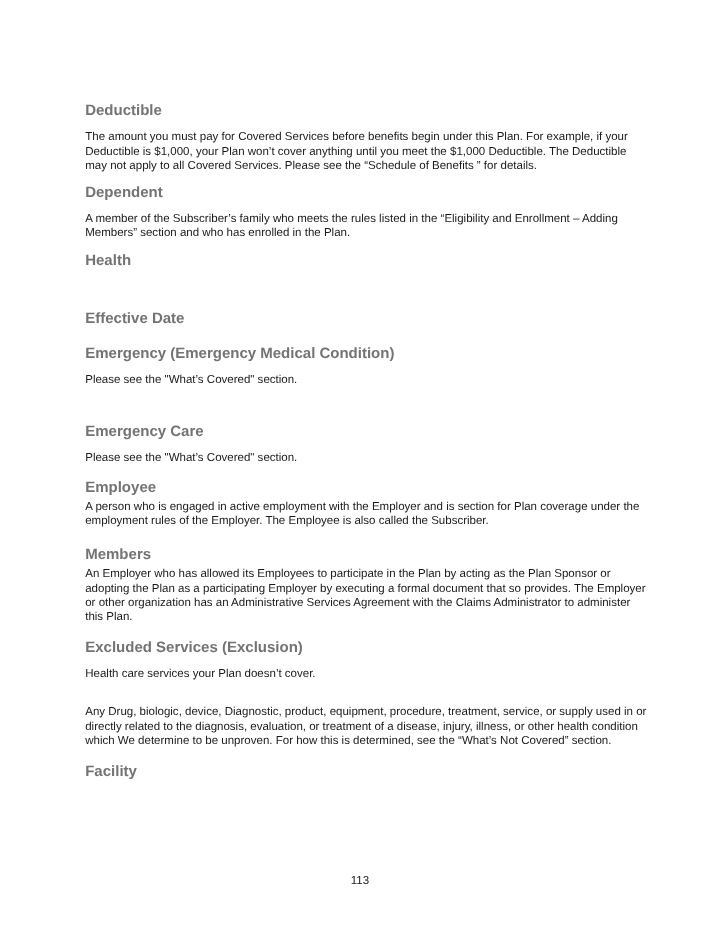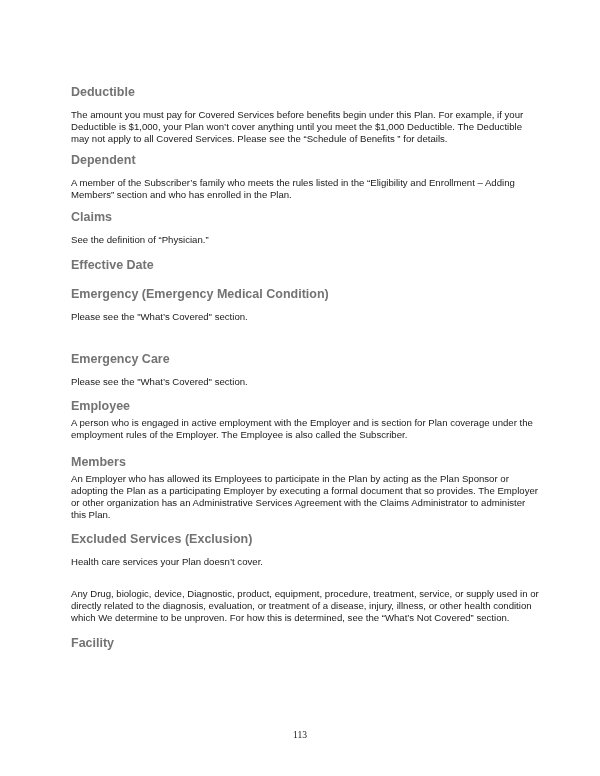--- a/index.html
+++ b/index.html
@@ -3,40 +3,39 @@
 <meta charset="utf-8">
 <style>
   html, body { margin: 0; padding: 0; background: #ffffff; }
   body { width: 600px; height: 776px; position: relative; overflow: hidden;
          font-family: "Liberation Sans", sans-serif; color: #111; }
   .page { position: absolute; left: 71px; top: 0; width: 470px; }
   .entry { position: absolute; left: 0; width: 470px; }
   .term { font-weight: bold; font-size: 12.5px; line-height: 15px; margin: 0; color: #737373; }
   .def { font-size: 9.6px; line-height: 12px; margin: 0; color: #1a1a1a; }
   .page-number { position: absolute; top: 729px; left: 0; width: 600px; text-align: center;
-                 font-size: 9.6px; color: #1a1a1a; font-family: Liberation Serif, serif; }
+                 font-size: 9.6px; color: #1a1a1a; }
 </style>
 </head>
 <body>
 
 <div class="page">
 
   <div class="entry" style="top:85px">
     <p class="term">Deductible</p>
     <p class="def" style="margin-top:9px">The amount you must pay for Covered Services before benefits begin under this Plan.  For example, if your Deductible is $1,000, your Plan won’t cover anything until you meet the $1,000 Deductible.  The Deductible may not apply to all Covered Services.  Please see the “Schedule of Benefits ” for details.</p>
   </div>
 
   <div class="entry" style="top:153px">
     <p class="term">Dependent</p>
     <p class="def" style="margin-top:9px">A member of the Subscriber’s family who meets the rules listed in the “Eligibility and Enrollment – Adding Members” section and who has enrolled in the Plan.</p>
   </div>
 
   <div class="entry" style="top:210px">
-    <p class="term">Claims</p>
-    <p class="def" style="margin-top:9px">See the definition of “Physician.”</p>
+    <p class="term">Health</p>
   </div>
 
   <div class="entry" style="top:258px">
     <p class="term">Effective Date</p>
   </div>
 
   <div class="entry" style="top:287px">
     <p class="term">Emergency (Emergency Medical Condition)</p>
     <p class="def" style="margin-top:9px">Please see the "What’s Covered" section.</p>
   </div>

